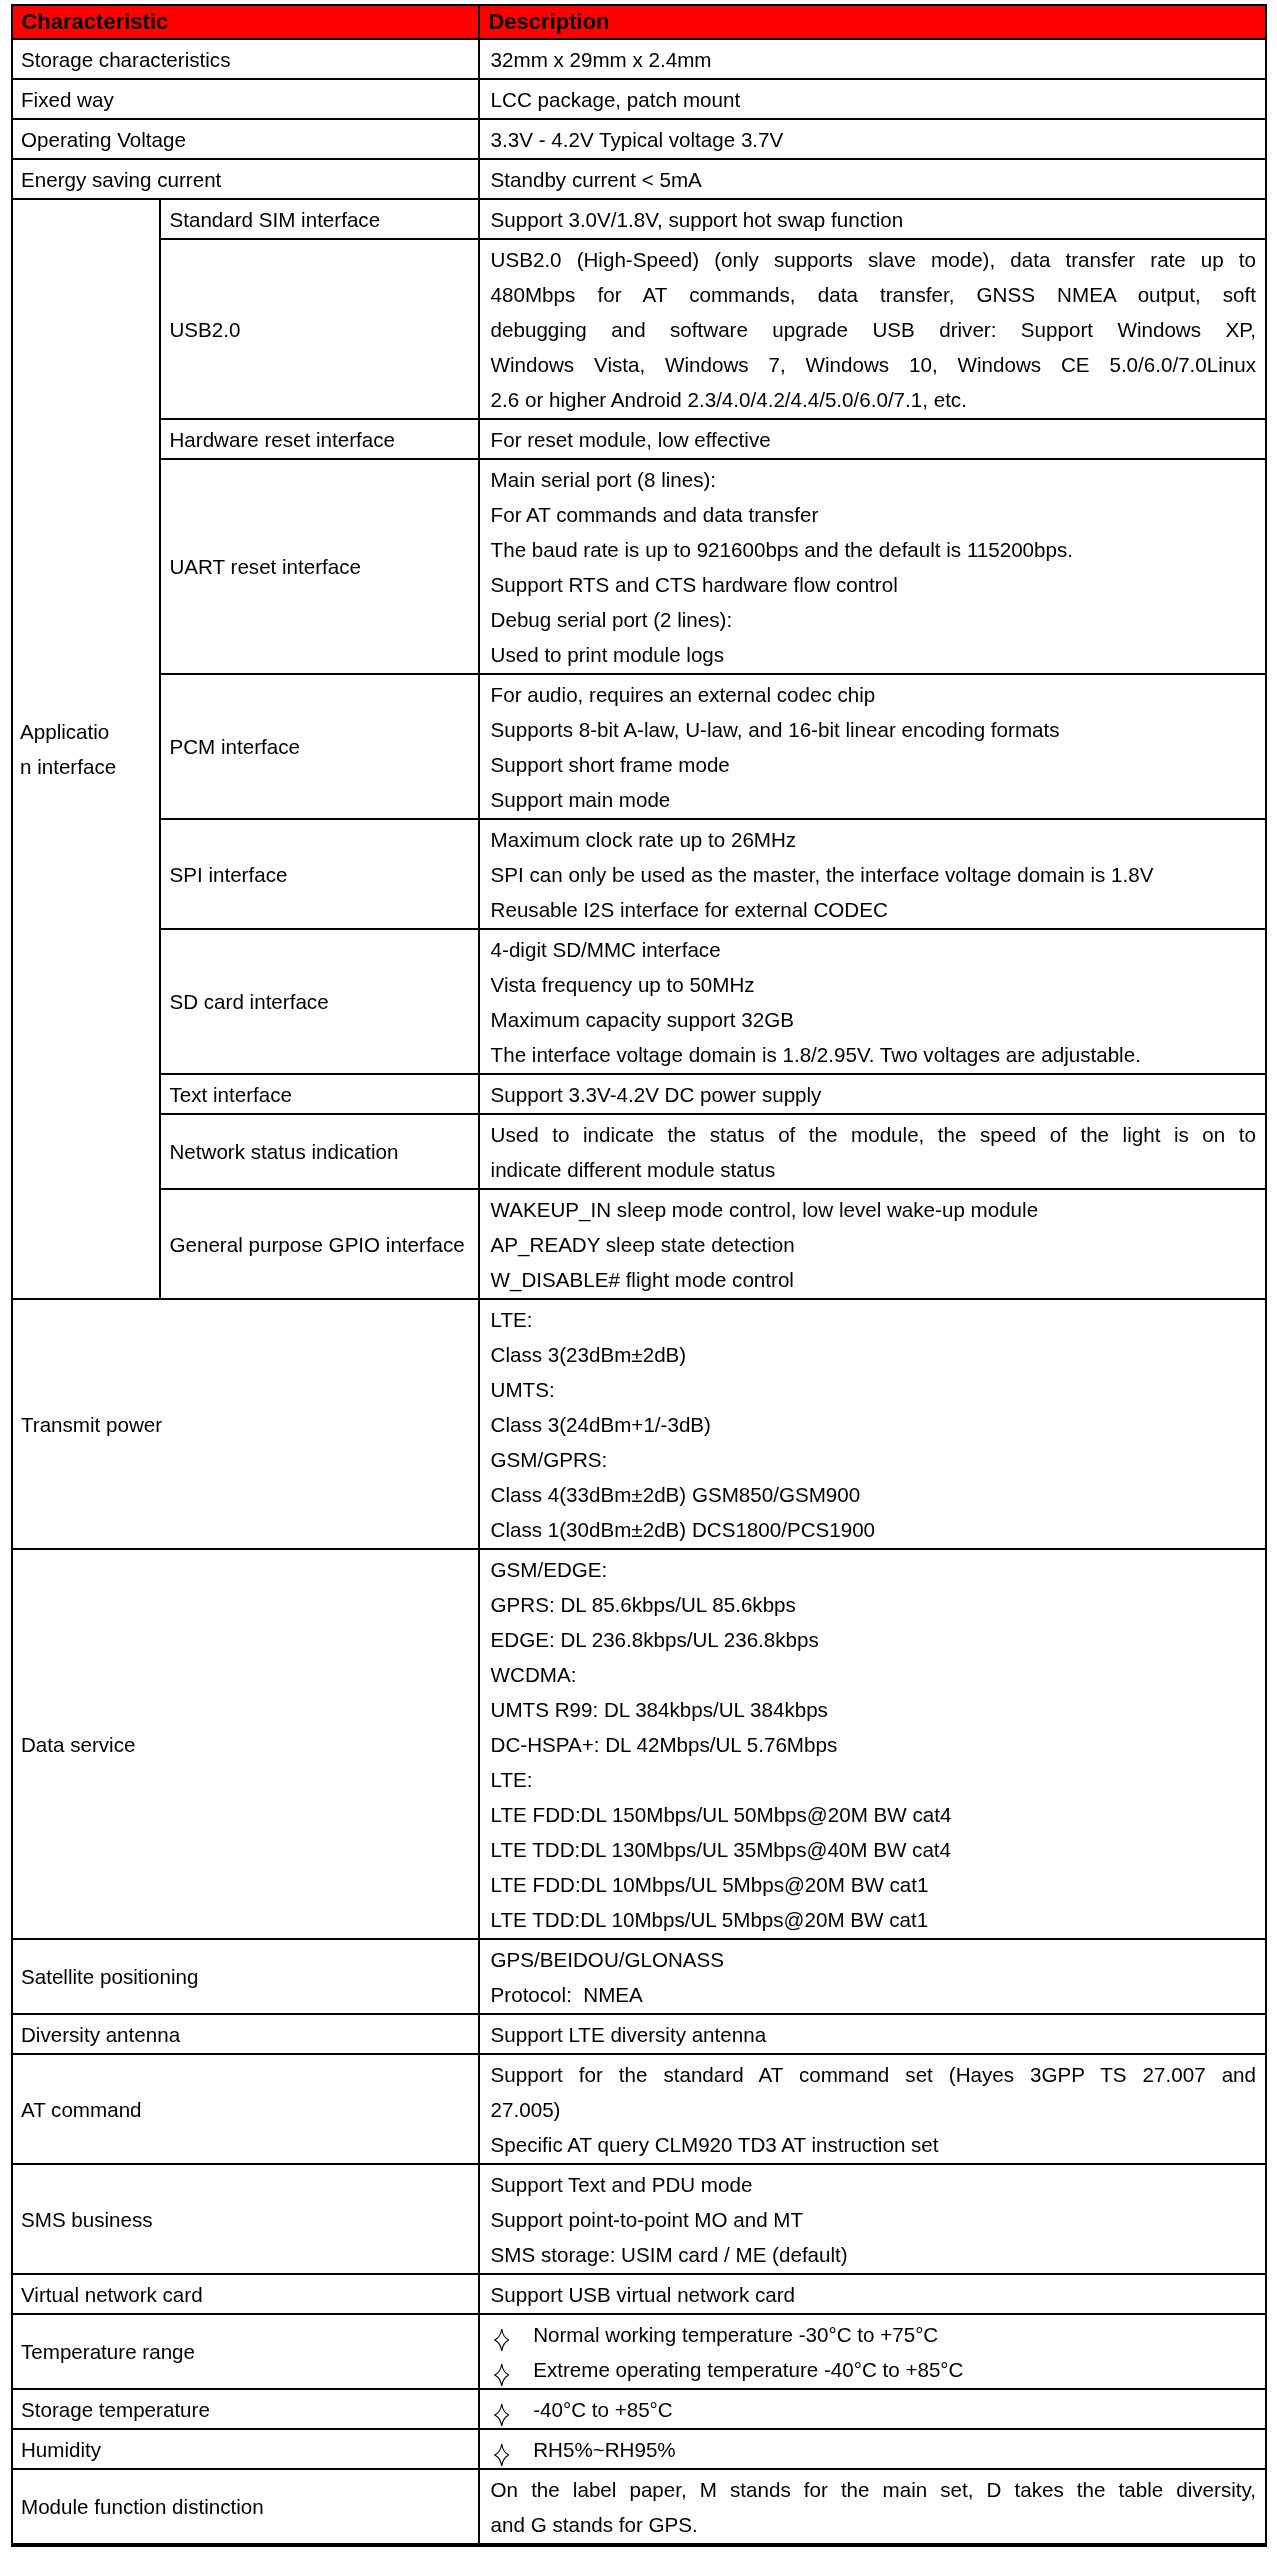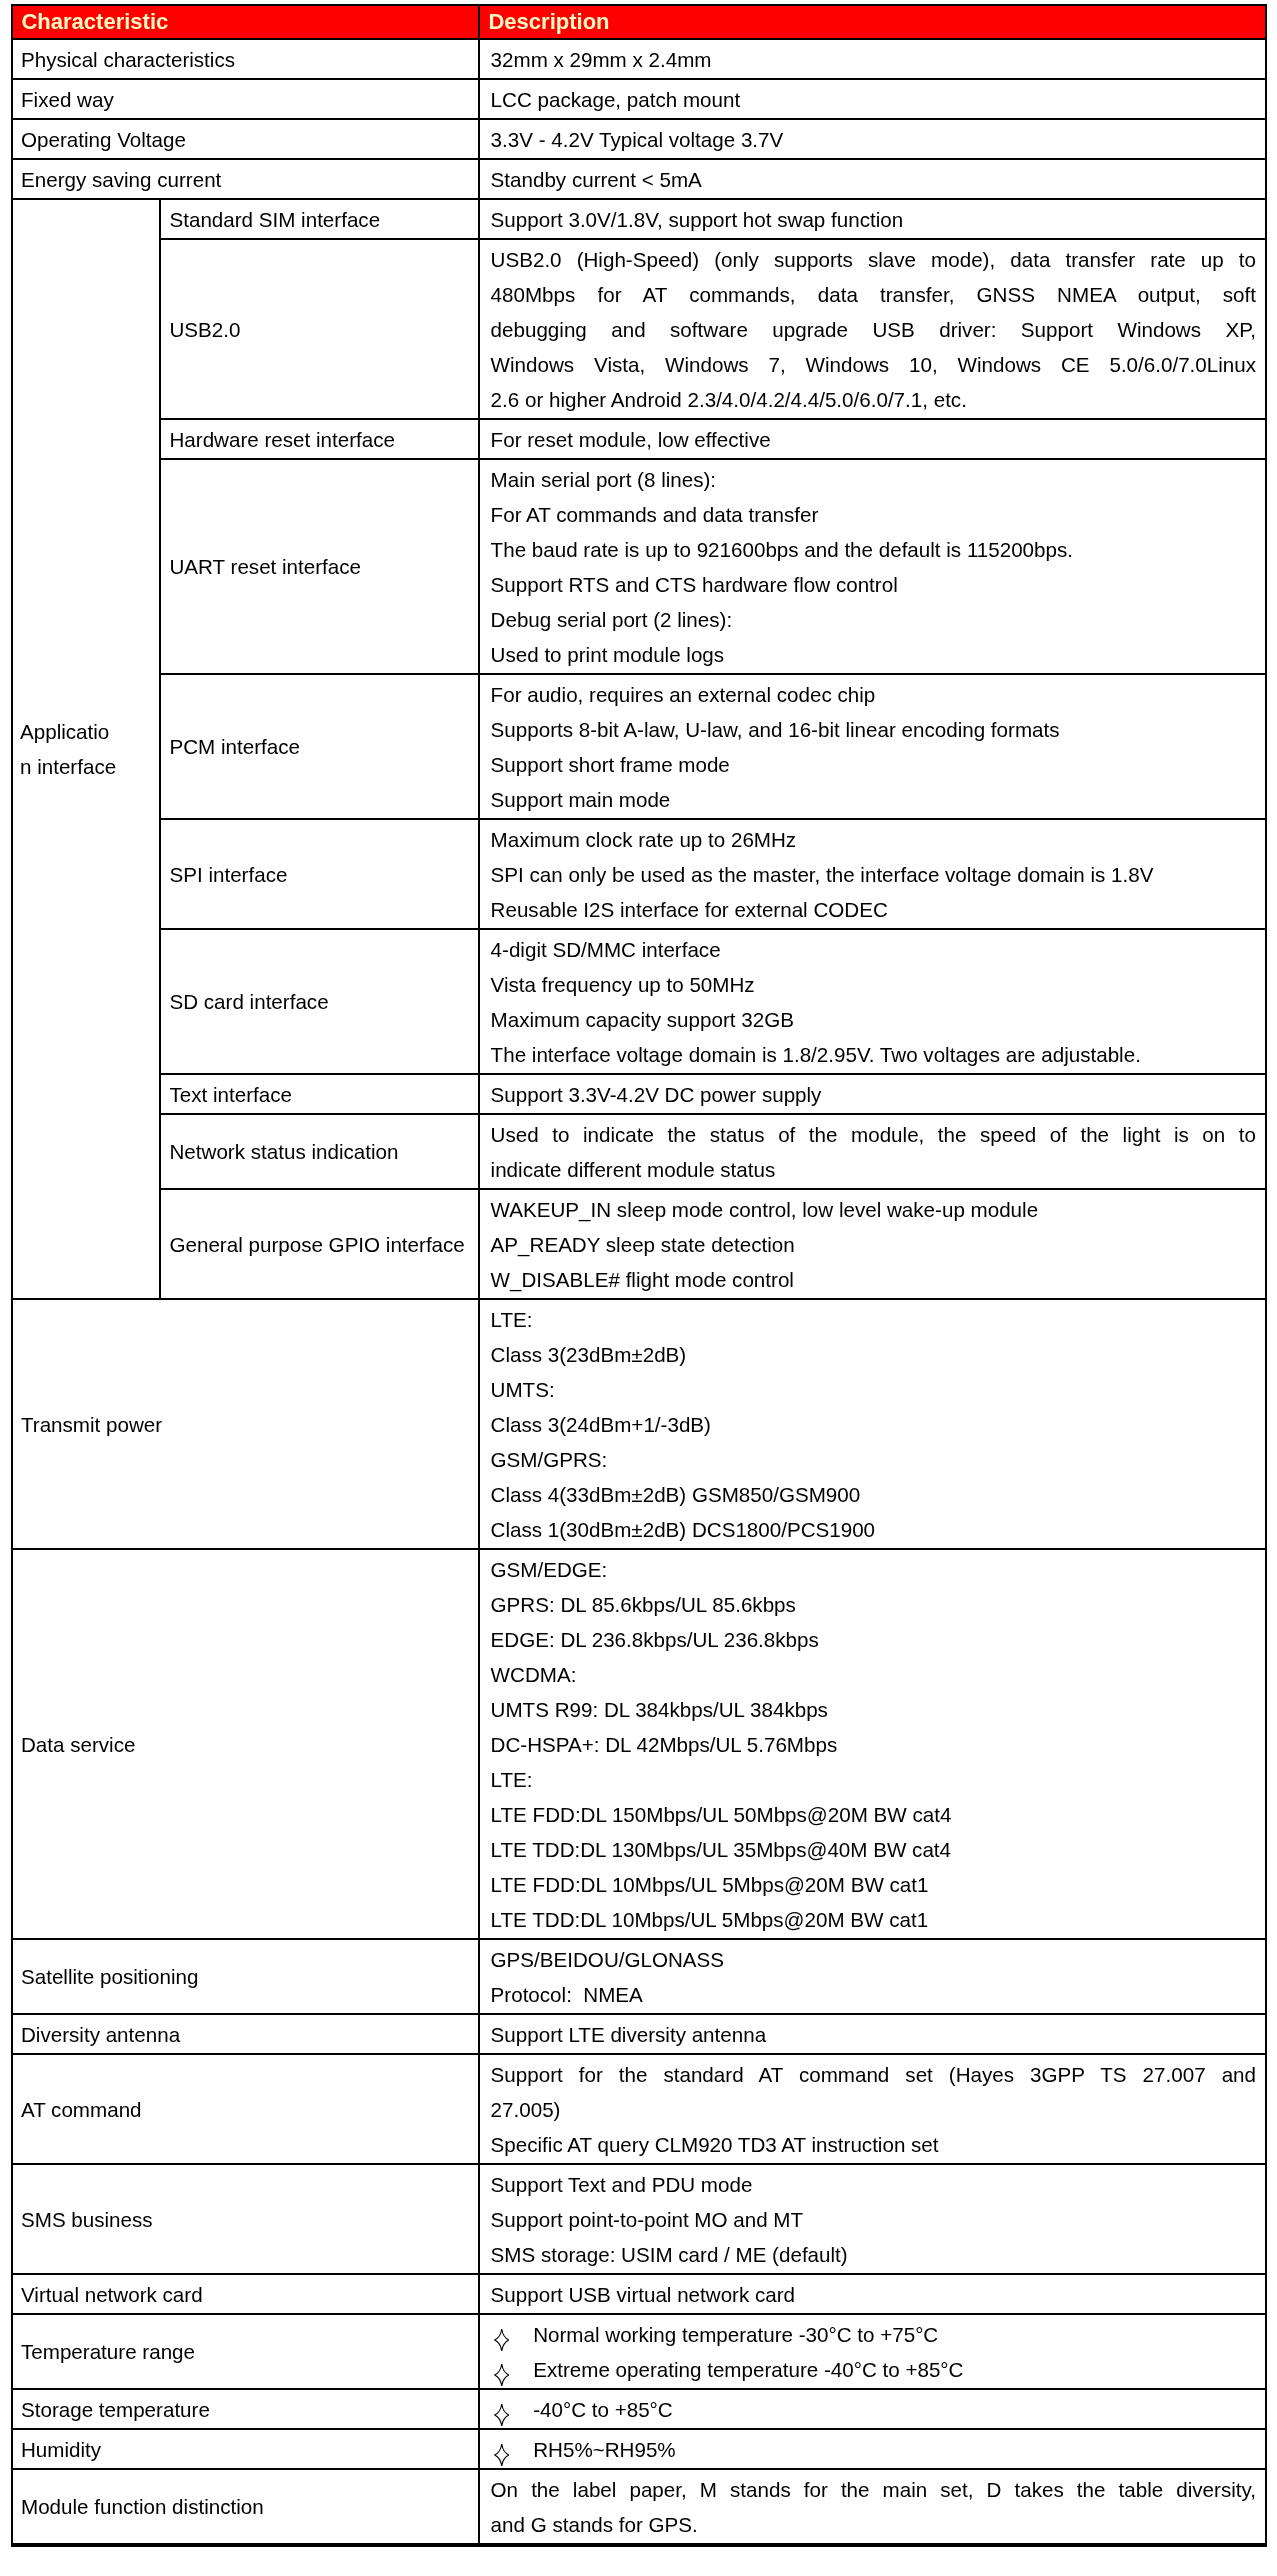--- a/index.html
+++ b/index.html
@@ -1,19 +1,19 @@
 <!DOCTYPE html>
 <html style="--accent-red: #FF0000;font-size:8.2px"><head>
 <meta charset="utf-8">
 <style>
   html,body{margin:0;padding:0;background:#fff;}
   body{width:1278px;height:2604px;font-family:"Liberation Sans",sans-serif;color:#000;overflow:hidden;}
   table.spec{border-collapse:collapse;table-layout:fixed;width:1255px;margin:4.1px 0 0 11.3px;border:2.1px solid #000;}
   th,td{border:2.1px solid #000;vertical-align:middle;}
-  th.hdr{background:var(--accent-red,#FF0000);color:#fef9c3;text-align:left;font-weight:bold;font-size:22px;height:32px;padding:0 5.2px 0 8.2px;}
+  th.hdr{background:var(--accent-red,#FF0000);color:#000000;text-align:left;font-weight:bold;font-size:22px;height:32px;padding:0 5.2px 0 8.2px;}
   td{font-size:20.6px;line-height:35px;}
   td.lbl{padding:1px 5.2px 1px 7.7px;}
   td.grp{padding:1px 2.1px 1px 6.7px;}
   td.sub{padding:1px 4.1px 1px 8.2px;}
   td.desc{padding:1.5px 9.3px 1.5px 10.3px;margin-left:36px;}
   .para{min-height:35px;}
   .jl{text-align:justify;text-align-last:justify;}
   .bullet{display:flex;align-items:flex-end;}
   .star{width:15.5px;height:24px;margin:0 24px 0 3.1px;flex:0 0 auto;}
   tbody tr:last-child td{border-bottom-width:4.1px;}
@@ -29,21 +29,21 @@
     <col style="width:787px">
   </colgroup>
   <thead>
     <tr>
       <th class="hdr" colspan="2">Characteristic</th>
       <th class="hdr">Description</th>
     </tr>
   </thead>
   <tbody id="spec-body">
       <tr>
-        <td class="lbl" colspan="2">Physical characteristics</td>
+        <td class="lbl" colspan="2">Storage characteristics</td>
         <td class="desc">
           <div class="para">32mm x 29mm x 2.4mm</div>
         </td>
       </tr>
       <tr>
         <td class="lbl" colspan="2">Fixed way</td>
         <td class="desc">
           <div class="para">LCC package, patch mount</div>
         </td>
       </tr>

